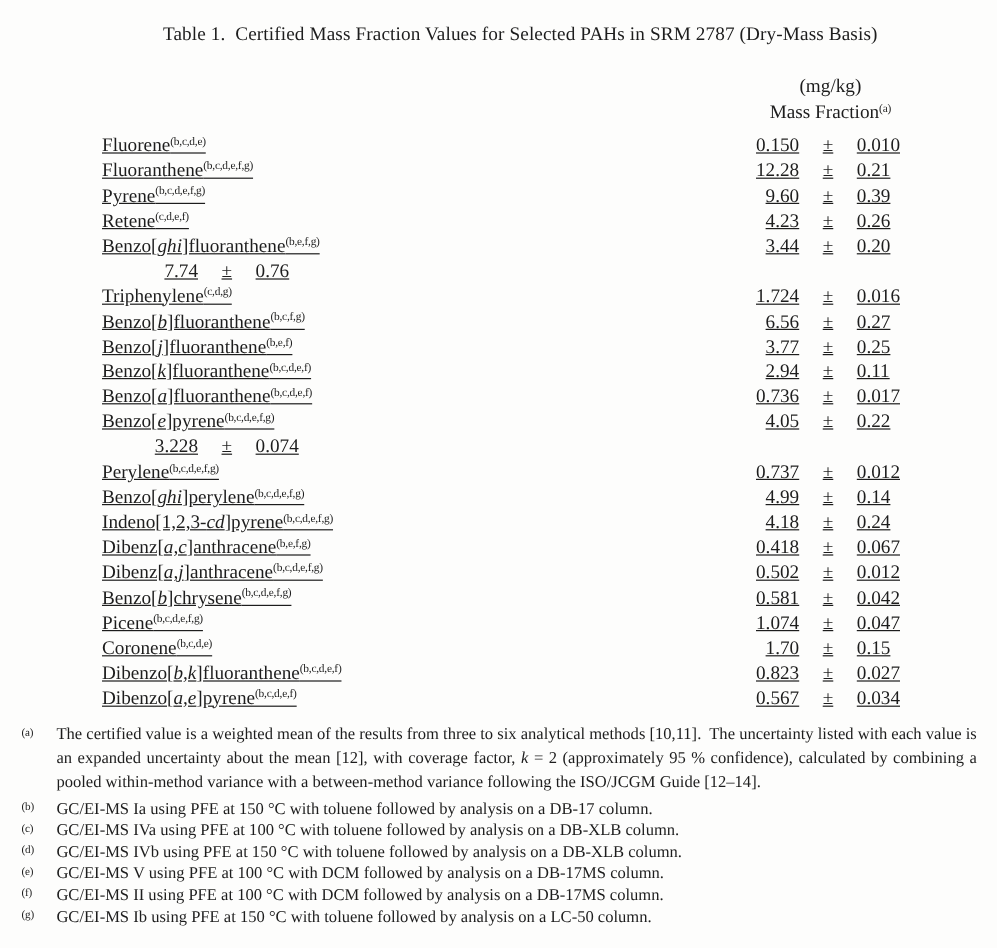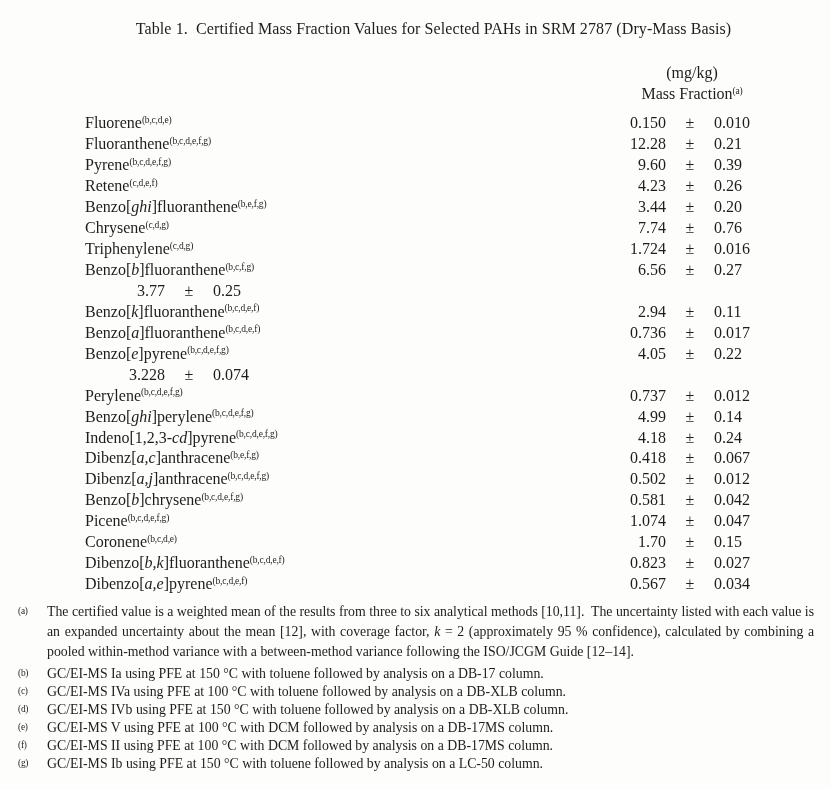--- a/index.html
+++ b/index.html
@@ -19,22 +19,22 @@
   .colhead{
     position:absolute;top:62px;left:592px;width:200px;
     text-align:center;font-size:16px;line-height:21px;
   }
   sup{
     font-size:9.5px;line-height:0;vertical-align:baseline;
     position:relative;top:-5.5px;letter-spacing:-0.2px;
   }
   .rows{position:absolute;top:113px;left:85px;width:693px;}
   .row{
-    display:flex;align-items:center;height:20.95px;
-    font-size:16px;white-space:nowrap;
+    display:flex;align-items:flex-start;height:20.95px;
+    font-size:16px;white-space:nowrap;text-decoration:underline;
   }
   .name{flex:1;overflow:hidden;}
   .val{width:80px;text-align:right;}
   .pm{width:48px;text-align:center;}
   .unc{width:64px;text-align:left;}
   .footnotes{
     position:absolute;top:602px;left:18px;width:796px;
     font-size:13.8px;
   }
   .fn{position:relative;padding-left:29px;line-height:18px;}
@@ -87,41 +87,41 @@
   </div>
 
   <div class="row">
     <span class="name"><span>Benzo[</span><i>ghi</i><span>]fluoranthene</span><sup>(b,e,f,g)</sup></span>
     <span class="val">3.44</span>
     <span class="pm">±</span>
     <span class="unc">0.20</span>
   </div>
 
   <div class="row">
-    <span class="name"><span>Chrysene</span><sup>(c,d,g)</sup></span>
     <span class="val">7.74</span>
     <span class="pm">±</span>
     <span class="unc">0.76</span>
   </div>
 
   <div class="row">
     <span class="name"><span>Triphenylene</span><sup>(c,d,g)</sup></span>
     <span class="val">1.724</span>
     <span class="pm">±</span>
     <span class="unc">0.016</span>
   </div>
 
   <div class="row">
     <span class="name"><span>Benzo[</span><i>b</i><span>]fluoranthene</span><sup>(b,c,f,g)</sup></span>
     <span class="val">6.56</span>
     <span class="pm">±</span>
     <span class="unc">0.27</span>
   </div>
 
   <div class="row">
+    <span class="name"><span>Benzo[</span><i>j</i><span>]fluoranthene</span><sup>(b,e,f)</sup></span>
     <span class="val">3.77</span>
     <span class="pm">±</span>
     <span class="unc">0.25</span>
   </div>
 
   <div class="row">
     <span class="name"><span>Benzo[</span><i>k</i><span>]fluoranthene</span><sup>(b,c,d,e,f)</sup></span>
     <span class="val">2.94</span>
     <span class="pm">±</span>
     <span class="unc">0.11</span>

